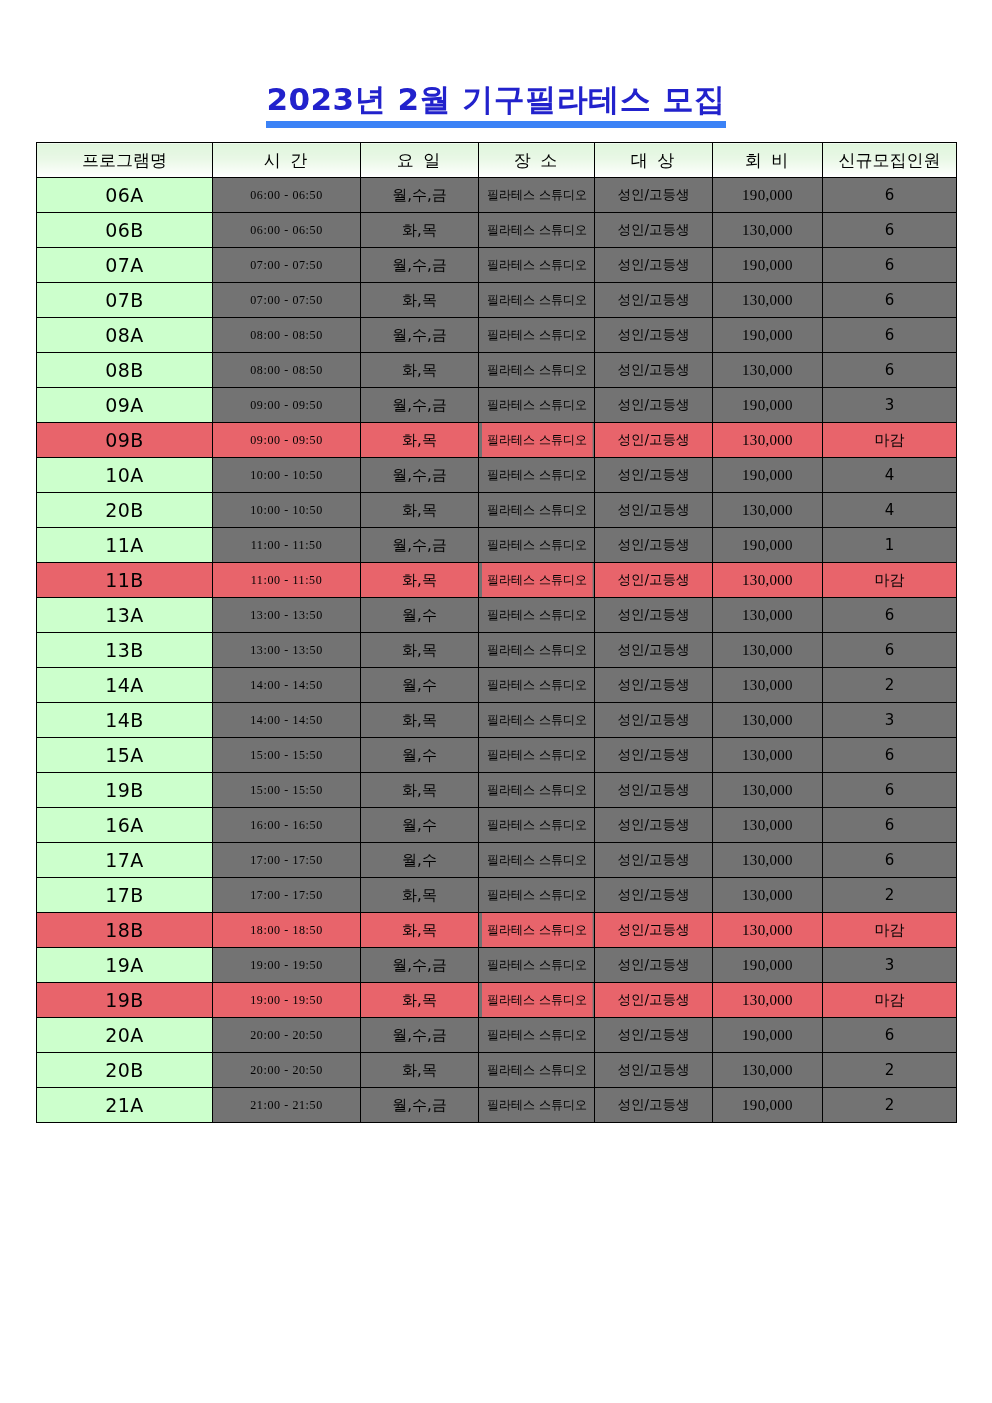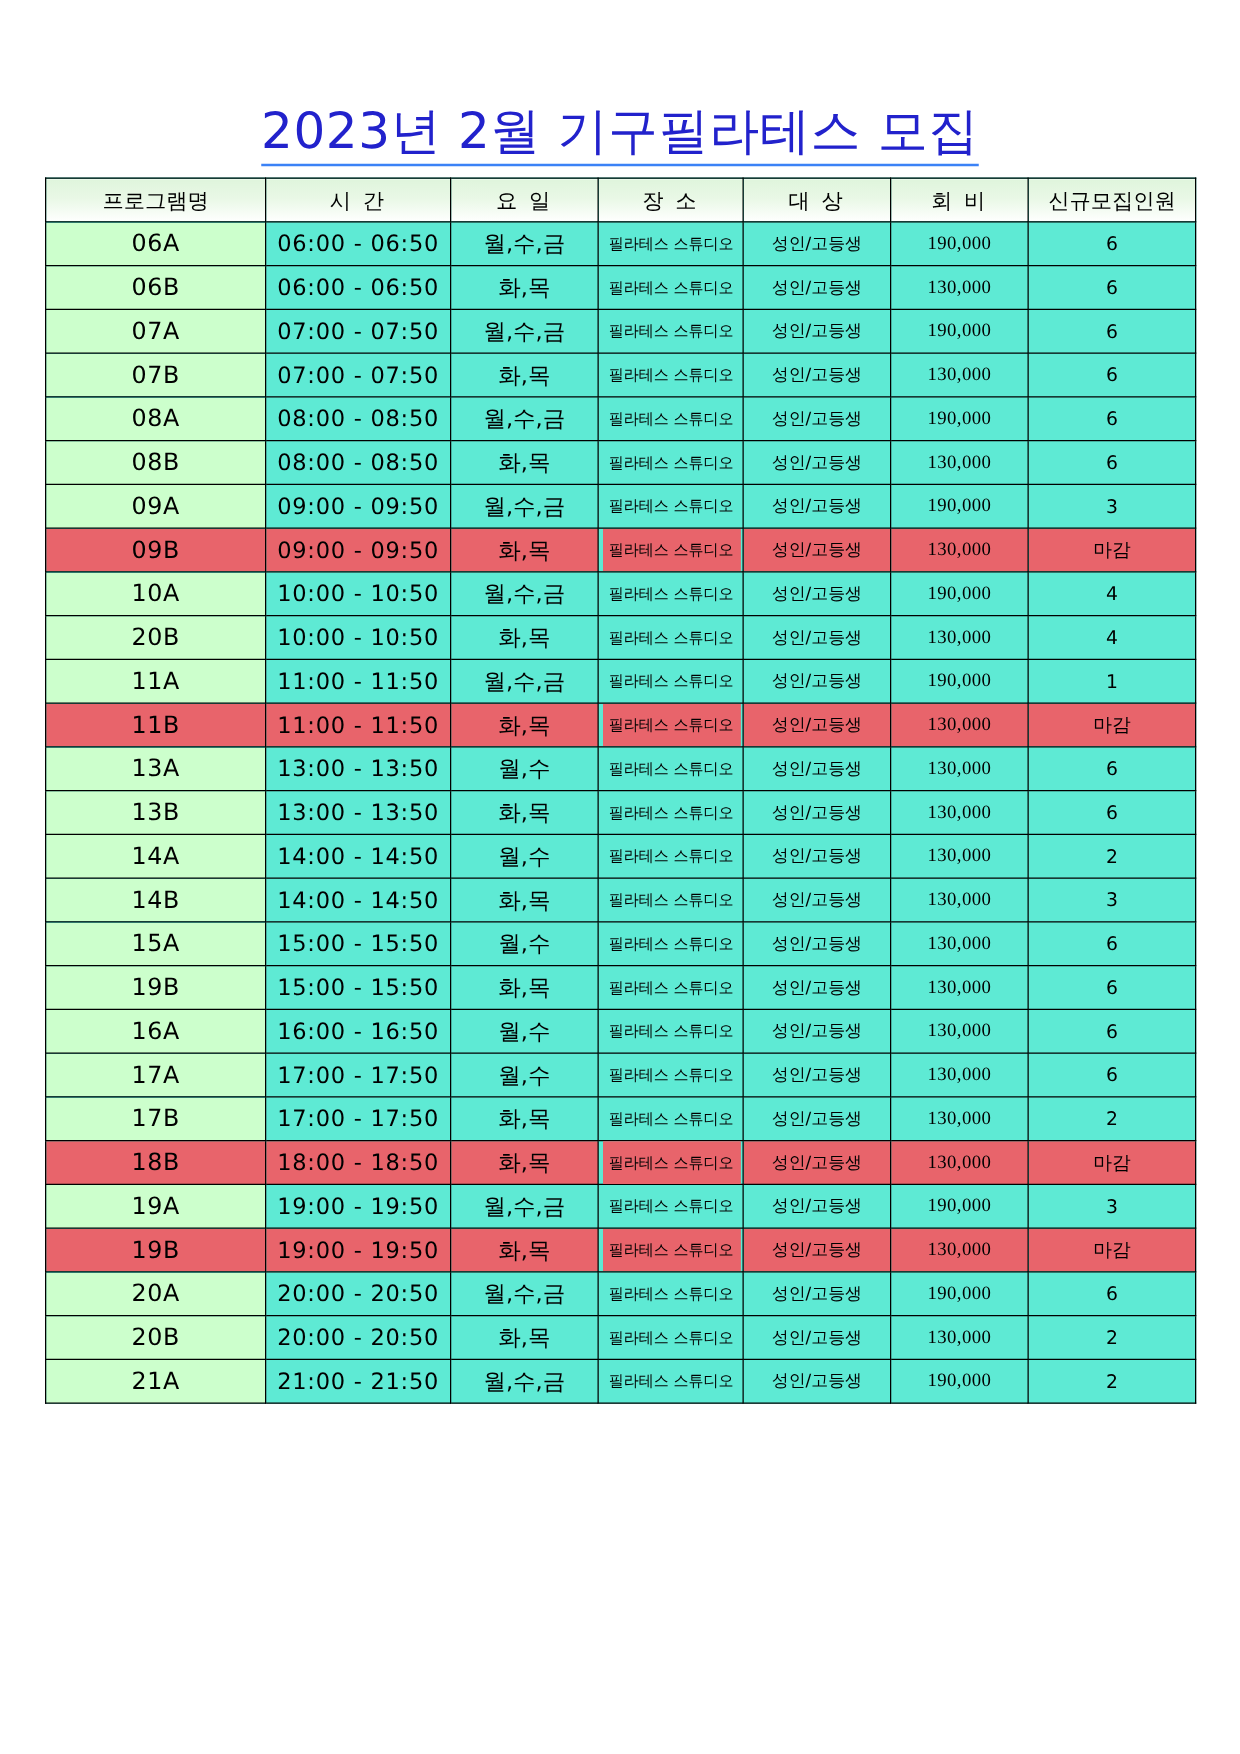--- a/index.html
+++ b/index.html
@@ -24,43 +24,43 @@
   
   .title-wrap {
     position: absolute;
     top: 82px;
     left: 0;
     width: 992px;
     text-align: center;
   }
   .doc-title {
     display: inline-block;
-    font-size: 40px;
-    font-weight: 400;
+    font-size: 31px;
+    font-weight: 700;
     color: #2222cc;
     letter-spacing: 0.5px;
-    border-bottom: 2px solid #3b82f6;
+    border-bottom: 7px solid #3b82f6;
     padding-bottom: 3px;
     line-height: 1.15;
     white-space: nowrap;
   }
 
   
   .table-wrap {
     position: absolute;
     top: 142px;
     left: 36px;
     width: 920px;
   }
 
   table.schedule {
     border-collapse: collapse;
     table-layout: fixed;
     width: 920px;
-    background: #5eead4;
+    background: #737373;
   }
 
   table.schedule th,
   table.schedule td {
     border: 1px solid #000000;
     padding: 0;
     height: 34px;
     text-align: center;
     vertical-align: middle;
     font-weight: 400;
@@ -96,25 +96,26 @@
   tbody td {
     font-size: 15px;
   }
 
   td.cell-prog {
     background: #ccffcc;
     font-size: 19px;
     letter-spacing: 0.5px;
   }
   td.cell-time {
-    font-size: 18px;
+    font-size: 12px;
     letter-spacing: 0.6px;
+    font-family: Liberation Serif, serif;
   }
   td.cell-days {
-    font-size: 18px;
+    font-size: 15px;
   }
   td.cell-place {
     font-size: 12.5px;
     transform: scaleX(0.96);
   }
   td.cell-target {
     font-size: 13.5px;
   }
   td.cell-fee {
     font-size: 15px;

